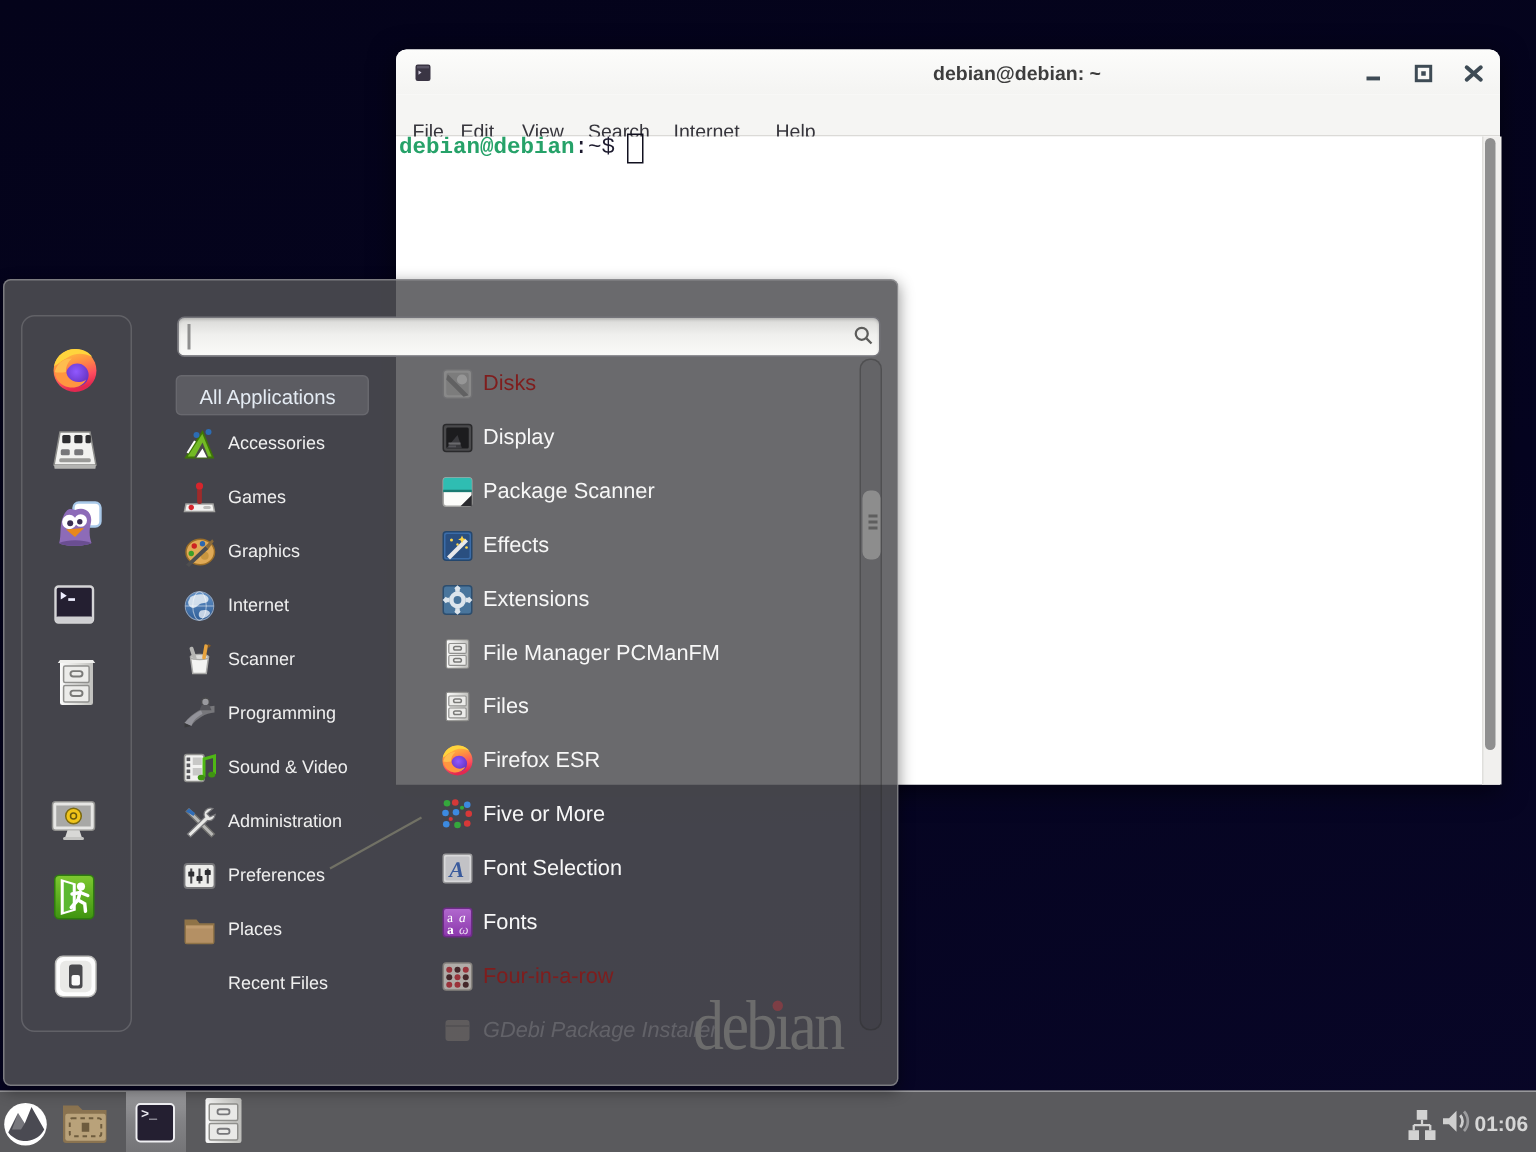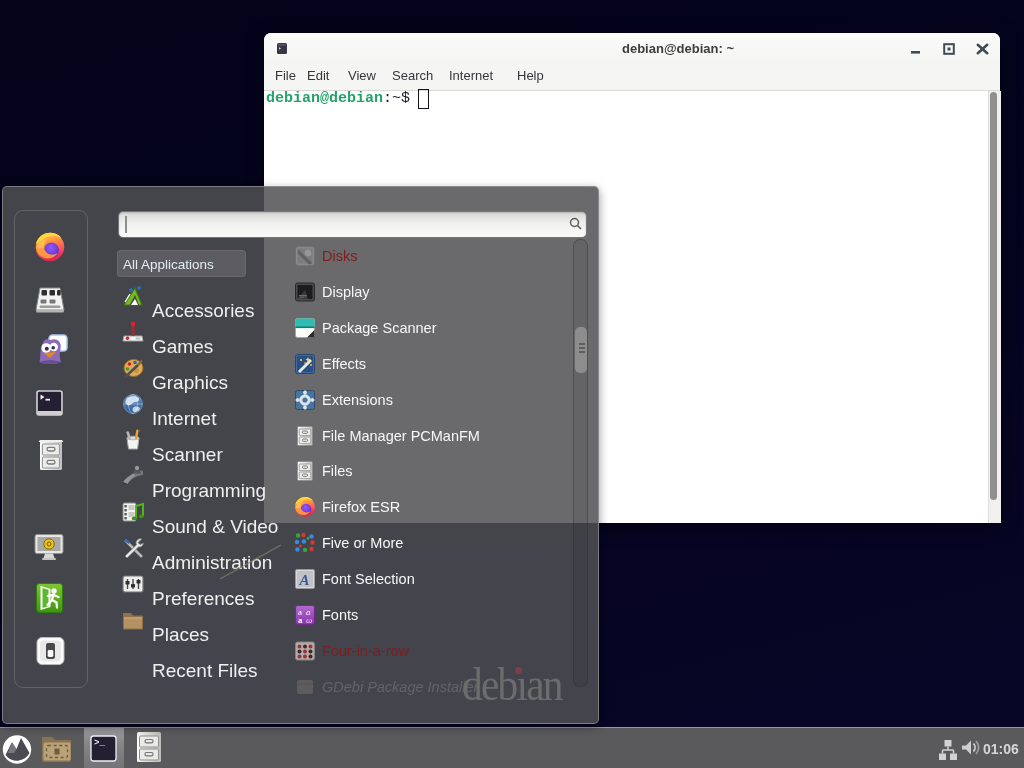--- a/index.html
+++ b/index.html
@@ -8,38 +8,38 @@
   .abs{position:absolute;}
   
   #term{left:264px;top:33px;width:736px;height:490px;border-radius:7px 7px 0 0;
         box-shadow:0 4px 18px rgba(0,0,0,.55);background:#fff;}
   #titlebar{left:0;top:0;width:100%;height:30px;border-radius:7px 7px 0 0;
         background:linear-gradient(#fcfcfb,#f4f4f2);}
   #ttitle{left:0;top:0;width:100%;height:30px;line-height:31px;text-align:center;
         font-size:13px;font-weight:bold;color:#3d3d3d;margin-left:46px;}
   #menubar{left:0;top:30px;width:100%;height:27px;background:#f5f5f3;
         border-bottom:1px solid #dbdad7;font-size:13px;color:#36353c;}
-  #menubar span{position:absolute;top:5px;}
+  #menubar span{position:absolute;top:17px;}
   #tbody{left:0;top:58px;width:100%;height:432px;background:#ffffff;}
   #tscroll{left:724px;top:58px;width:12px;height:432px;background:#f1f0ee;border-left:1px solid #e0dfdc;}
   #tthumb{left:726px;top:59px;width:7px;height:408px;background:#8f8f8f;border-radius:3.5px;}
   .mono{font-family:"Liberation Mono",monospace;font-size:15px;}
   
   #panel{left:0;top:727px;width:1024px;height:41px;background:#5a5a5d;border-top:1px solid #98989b;}
   
   #menu{left:2px;top:186px;width:595px;height:536px;background:rgba(80,80,83,.85);
         border:1px solid rgba(170,170,172,.55);border-radius:5px;
         box-shadow:0 3px 10px rgba(0,0,0,.42);}
   #sidebar{left:11px;top:23px;width:72px;height:476px;border:1px solid rgba(200,200,200,.22);border-radius:9px;}
   #searchbox{left:115px;top:24px;width:467px;height:25px;border:1px solid #74747a;border-radius:5px;
         background:linear-gradient(#d8d8d6 0%,#f0f0ee 45%,#fafaf8 100%);box-shadow:inset 0 1px 2px rgba(0,0,0,.18);}
   #allapps{left:114px;top:63px;width:129px;height:27px;border-radius:4px;
         background:rgba(255,255,255,.13);border:1px solid rgba(255,255,255,.08);
-        color:#e4ebf3;font-size:13.5px;line-height:27px;padding-left:5px;box-sizing:border-box;}
-  .cat{position:absolute;left:149px;font-size:19px;color:#efefef;margin-top:12px;}
+        color:#e4ebf3;font-size:13.5px;line-height:27px;padding-left:15px;box-sizing:border-box;}
+  .cat{position:absolute;left:149px;font-size:12px;color:#efefef;}
   .app{position:absolute;left:319px;font-size:14.5px;color:#f7f7f7;}
   .dim{color:#7f1d1d;}
   .ghost{color:rgba(205,205,205,.22);font-style:italic;}
   #mscroll{left:570px;top:52px;width:13px;height:446px;border:1px solid rgba(40,40,40,.35);
         border-radius:7px;background:rgba(0,0,0,.05);}
   #mthumb{left:572px;top:140px;width:12px;height:46px;background:#8d8d8d;border-radius:5px;}
   #watermark{left:459px;top:470px;font-family:"Liberation Serif",serif;font-size:47px;color:#6c6c6c;letter-spacing:-2px;transform:scaleX(.88);transform-origin:0 0;}
   #wmdot{left:512px;top:480px;width:7px;height:7px;border-radius:50%;background:#7d3e45;}
   svg{position:absolute;overflow:visible;}
 </style></head>

